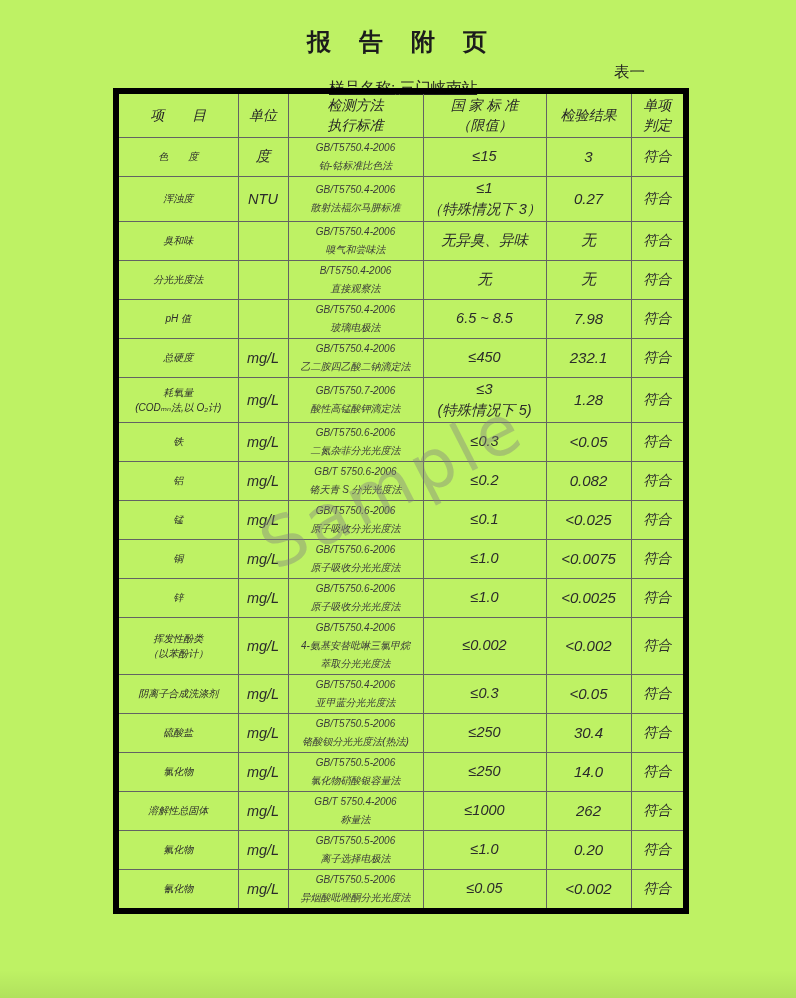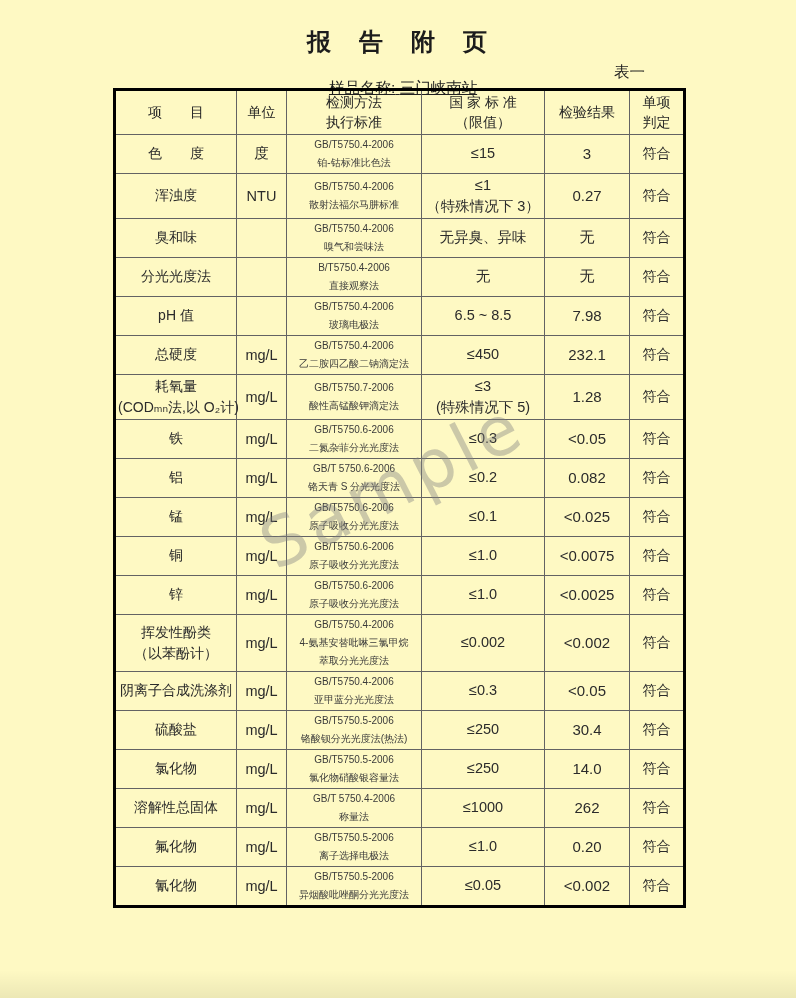--- a/index.html
+++ b/index.html
@@ -1,19 +1,19 @@
 <!DOCTYPE html>
 <html><head>
 <meta charset="utf-8">
 <style>
   html,body{margin:0;padding:0;background:#ffffff;}
   .page{
     position:relative;
     width:796px;height:998px;
-    background:#fef9c3;
+    background:#bef264;
     font-family:"Liberation Sans","DejaVu Sans",sans-serif;
     color:#2b2b2b;
     overflow:hidden;
   }
   .page::after{
     content:'';
     position:absolute;left:0;right:0;bottom:0;height:28px;
     background:linear-gradient(to bottom, rgba(0,0,0,0), rgba(0,0,0,0.07));
     pointer-events:none;
   }
@@ -33,36 +33,36 @@
   table.report{
     position:absolute;top:88px;left:113px;
     width:570px;
     border-collapse:collapse;
     table-layout:fixed;
     background:transparent;
   }
   table.report, table.report td, table.report th{
     border:1px solid #636363;
   }
-  table.report{border:3px solid #000000;}
+  table.report{border:6px solid #000000;font-style:italic;}
   th,td{
     text-align:center;vertical-align:middle;
     padding:1px 2px;
     color:#2b2b2b;
     overflow:visible;
   }
   thead th{
     font-weight:normal;
     font-size:14px;
     line-height:1.45;
     height:40px;
     white-space:pre-line;
     color:#262626;
   }
-  .c-item{font-size:14px;white-space:pre;line-height:1.5;}
+  .c-item{font-size:10px;white-space:pre;line-height:1.5;}
   .c-unit{font-size:14.5px;}
   .c-method{font-size:10px;line-height:1.8;white-space:pre-line;color:#3a3a3a;}
   .c-limit{font-size:14.5px;white-space:pre-line;line-height:1.45;margin-top:14px;}
   .c-result{font-size:15px;}
   .c-judge{font-size:14px;text-align:center;}
   .watermark{
     position:absolute;
     left:248px;top:438px;
     width:320px;
     font-size:68px;

